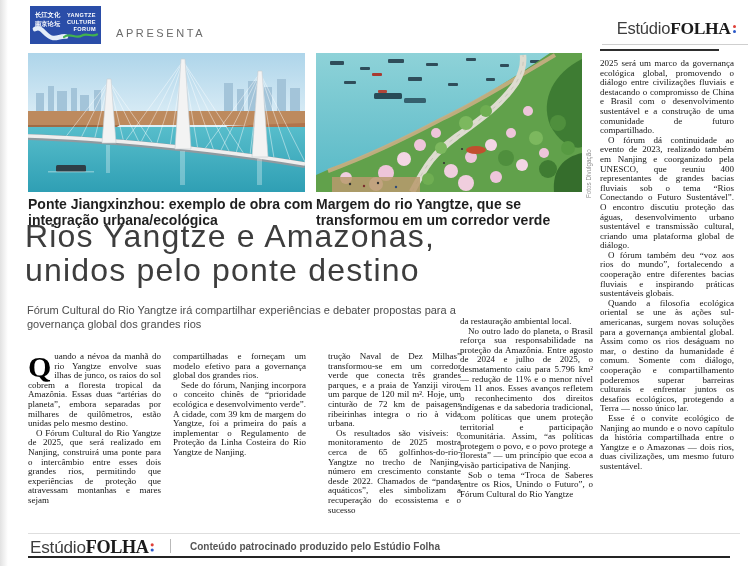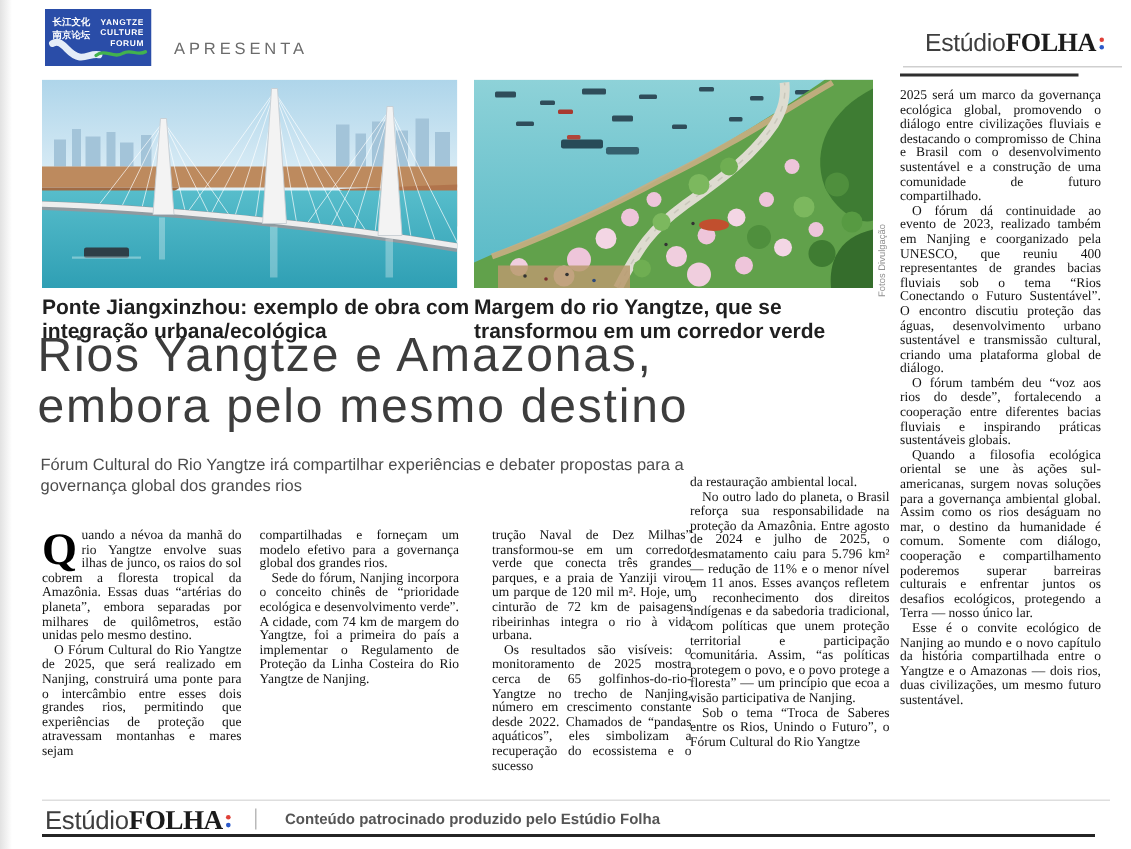--- a/index.html
+++ b/index.html
@@ -232,45 +232,45 @@
       </g>
     </svg>
   </div>
 
   <div class="caption caption-left">Ponte Jiangxinzhou: exemplo de obra com integração urbana/ecológica</div>
   <div class="caption caption-right">Margem do rio Yangtze, que se transformou em um corredor verde</div>
   <div class="photo-credit">Fotos Divulgação</div>
 
   <h1 class="headline" style="margin:0">
     <span>Rios Yangtze e Amazonas,</span><br>
-    <span>embora pelo mesmo destino</span>
+    <span>unidos pelo ponte destino</span>
   </h1>
   <div class="subhead">Fórum Cultural do Rio Yangtze irá compartilhar experiências e debater propostas para a governança global dos grandes rios</div>
 
   <div class="bodycol" id="col1">
     <p class="cont"><span class="dropcap">Q</span><span>uando a névoa da manhã do rio Yangtze envolve suas ilhas de junco, os raios do sol cobrem a floresta tropical da Amazônia. Essas duas “artérias do planeta”, embora separadas por milhares de quilômetros, estão unidas pelo mesmo destino.</span></p>
     <p>O Fórum Cultural do Rio Yangtze de 2025, que será realizado em Nanjing, construirá uma ponte para o intercâmbio entre esses dois grandes rios, permitindo que experiências de proteção que atravessam montanhas e mares sejam</p>
   </div>
   <div class="bodycol" id="col2">
     <p class="cont">compartilhadas e forneçam um modelo efetivo para a governança global dos grandes rios.</p>
-    <p>Sede do fórum, Nanjing incorpora o conceito chinês de “prioridade ecológica e desenvolvimento verde”. A cidade, com 74 km de margem do Yangtze, foi a primeira do país a implementar o Regulamento de Proteção da Linha Costeira do Rio Yangtze de Nanjing.</p>
+    <p>Sede do fórum, Nanjing incorpora o conceito chinês de “prioridade ecológica e desenvolvimento verde”. A cidade, com 39 km de margem do Yangtze, foi a primeira do país a implementar o Regulamento de Proteção da Linha Costeira do Rio Yangtze de Nanjing.</p>
   </div>
   <div class="bodycol" id="col3">
     <p class="cont">trução Naval de Dez Milhas” transformou-se em um corredor verde que conecta três grandes parques, e a praia de Yanziji virou um parque de 120 mil m². Hoje, um cinturão de 72 km de paisagens ribeirinhas integra o rio à vida urbana.</p>
     <p>Os resultados são visíveis: o monitoramento de 2025 mostra cerca de 65 golfinhos-do-rio-Yangtze no trecho de Nanjing, número em crescimento constante desde 2022. Chamados de “pandas aquáticos”, eles simbolizam a recuperação do ecossistema e o sucesso</p>
   </div>
   <div class="bodycol" id="col4">
     <p class="cont">da restauração ambiental local.</p>
     <p>No outro lado do planeta, o Brasil reforça sua responsabilidade na proteção da Amazônia. Entre agosto de 2024 e julho de 2025, o desmatamento caiu para 5.796 km² — redução de 11% e o menor nível em 11 anos. Esses avanços refletem o reconhecimento dos direitos indígenas e da sabedoria tradicional, com políticas que unem proteção territorial e participação comunitária. Assim, “as políticas protegem o povo, e o povo protege a floresta” — um princípio que ecoa a visão participativa de Nanjing.</p>
     <p>Sob o tema “Troca de Saberes entre os Rios, Unindo o Futuro”, o Fórum Cultural do Rio Yangtze</p>
   </div>
   <div class="bodycol" id="col5">
     <p class="cont">2025 será um marco da governança ecológica global, promovendo o diálogo entre civilizações fluviais e destacando o compromisso de China e Brasil com o desenvolvimento sustentável e a construção de uma comunidade de futuro compartilhado.</p>
     <p>O fórum dá continuidade ao evento de 2023, realizado também em Nanjing e coorganizado pela UNESCO, que reuniu 400 representantes de grandes bacias fluviais sob o tema “Rios Conectando o Futuro Sustentável”. O encontro discutiu proteção das águas, desenvolvimento urbano sustentável e transmissão cultural, criando uma plataforma global de diálogo.</p>
-    <p>O fórum também deu “voz aos rios do desde”, fortalecendo a cooperação entre diferentes bacias fluviais e inspirando práticas sustentáveis globais.</p>
+    <p>O fórum também deu “voz aos rios do mundo”, fortalecendo a cooperação entre diferentes bacias fluviais e inspirando práticas sustentáveis globais.</p>
     <p>Quando a filosofia ecológica oriental se une às ações sul-americanas, surgem novas soluções para a governança ambiental global. Assim como os rios deságuam no mar, o destino da humanidade é comum. Somente com diálogo, cooperação e compartilhamento poderemos superar barreiras culturais e enfrentar juntos os desafios ecológicos, protegendo a Terra — nosso único lar.</p>
     <p>Esse é o convite ecológico de Nanjing ao mundo e o novo capítulo da história compartilhada entre o Yangtze e o Amazonas — dois rios, duas civilizações, um mesmo futuro sustentável.</p>
   </div>
 
   <div class="rule-article-end"></div>
   <div class="brand brand-footer">
     <span class="brand-light">Estúdio</span>
       <span class="brand-bold">FOLHA</span>
     <span class="brand-dots">
         <span class="bdot bdot-red"></span>

